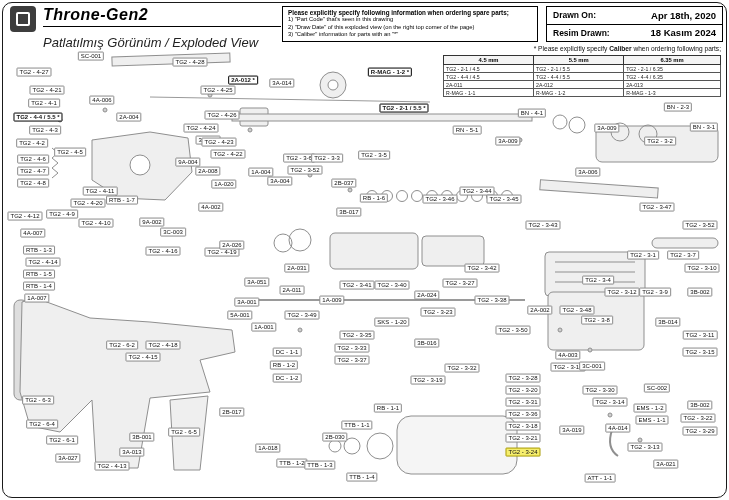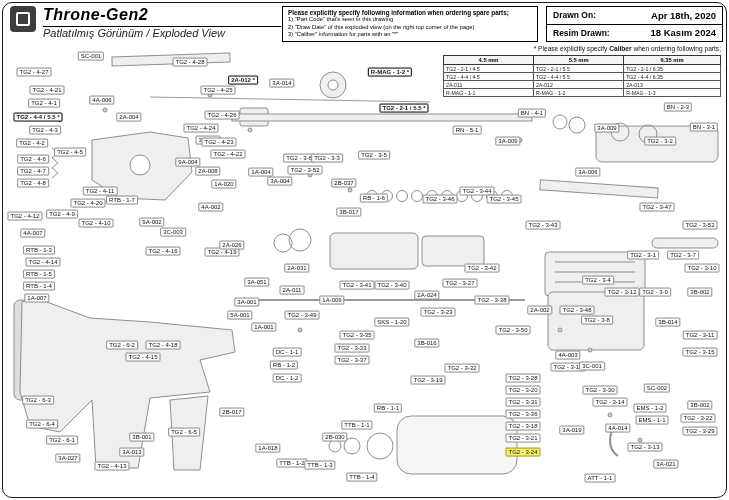--- a/index.html
+++ b/index.html
@@ -4,21 +4,21 @@
 <style>
   html,body{margin:0;padding:0;background:#fff;}
   .stage{position:relative;width:729px;height:500px;font-family:"Liberation Sans",sans-serif;overflow:hidden;background:#fff;}
   .page{position:absolute;left:2px;top:2px;right:2px;bottom:2px;border:1.6px solid #1a1a1a;border-radius:10px;background:#fff;}
   
   .brandwrap{position:absolute;left:10px;top:6px;display:flex;gap:7px;align-items:flex-start;}
   .logo{width:26px;height:26px;background:#3d3d3d;border-radius:4px;position:relative;flex:0 0 auto;}
   .logo:after{content:"";position:absolute;left:6px;top:6px;right:6px;bottom:6px;border:2px solid #fff;border-radius:2px;}
   .titleblock{width:238px;}
   .apptitle{font-size:16px;font-weight:bold;font-style:italic;letter-spacing:.5px;border-bottom:1.6px solid #000;padding-bottom:2px;}
-  .appsub{font-size:11px;font-style:italic;color:#222;margin-top:0;}
+  .appsub{font-size:13px;font-style:italic;color:#222;margin-top:8px;}
   .noticebox{position:absolute;left:282px;top:6px;width:256px;height:36px;border:1px solid #000;padding:2px 5px;box-sizing:border-box;}
   .noticetitle{font-size:6.3px;font-weight:bold;}
   .noticelines div{font-size:5.8px;line-height:1.3;}
   .datebox{position:absolute;left:546px;top:6px;width:177px;height:36px;border:1px solid #000;box-sizing:border-box;display:flex;flex-direction:column;}
   .daterow{flex:1;display:flex;align-items:center;justify-content:space-between;padding:0 6px;}
   .daterow + .daterow{border-top:1px solid #000;}
   .datelabel{font-size:8.5px;font-weight:bold;}
   .datevalue{font-size:9.5px;font-weight:bold;}
   
   .calnote{position:absolute;top:45px;right:8px;font-size:6.6px;color:#111;z-index:3;}

